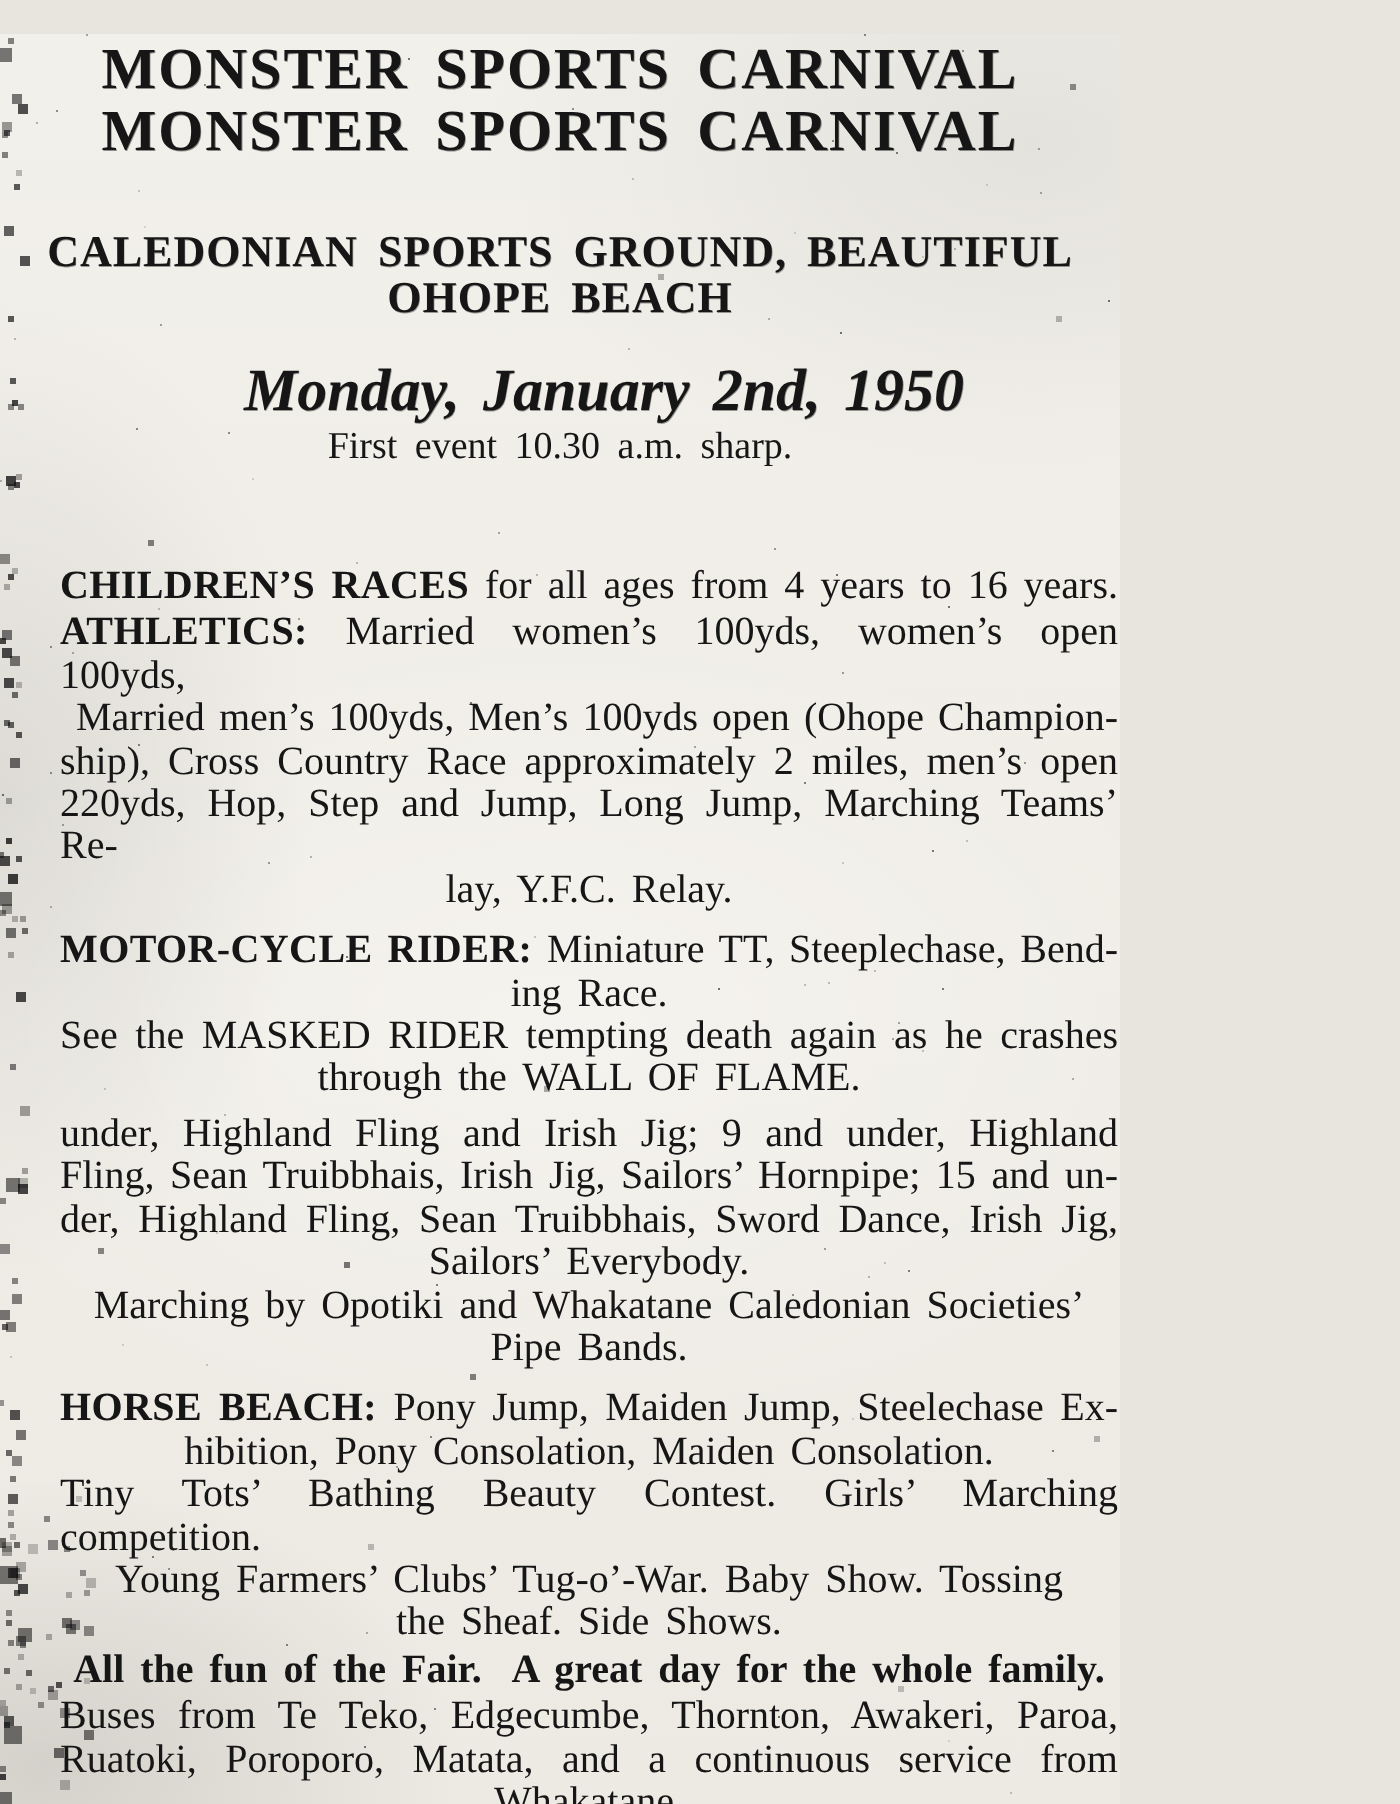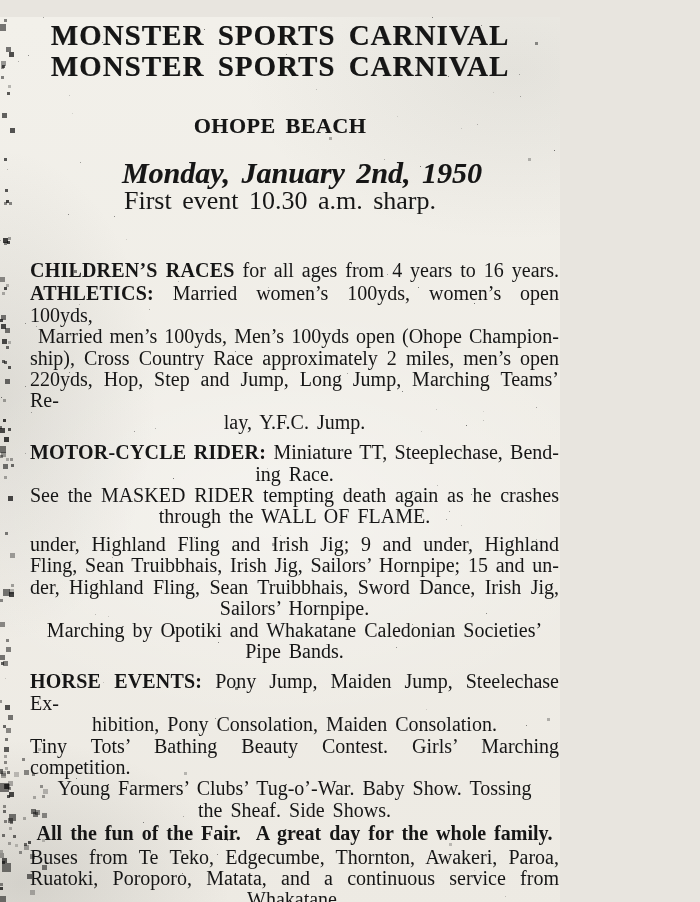--- a/index.html
+++ b/index.html
@@ -51,21 +51,21 @@
     margin-top: 19px;
     text-align: center;
     font-weight: bold; font-style: italic;
     font-size: 30px; line-height: 33px;
     word-spacing: 4px;
     text-shadow: 0.3px 0.3px 0 rgba(20,20,20,0.4);
     padding-left: 44px;
   }
   .time-line {
     text-align: center;
-    font-size: 26px; line-height: 24px;
+    font-size: 19px; line-height: 24px;
     word-spacing: 4px;
   }
   .ad-body {
     position: relative; z-index: 2;
     margin-top: 47px;
     padding-left: 30px; padding-right: 1px;
     font-size: 20px; line-height: 21.4px;
     word-spacing: 2px;
   }
   .block { margin: 0; }
@@ -87,57 +87,58 @@
 </head>
 <body>
 
 <div class="page" data-name="newspaper-advertisement">
   <div class="crease" data-name="paper-crease"></div>
 
   <header data-name="ad-header">
     <div class="title-line" data-name="main-title-line-1">MONSTER SPORTS CARNIVAL</div>
     <div class="title-line" data-name="main-title-line-2">MONSTER SPORTS CARNIVAL</div>
     <div class="venue" data-name="venue">
+      <div class="venue-line" data-name="venue-line-1">CALEDONIAN SPORTS GROUND, BEAUTIFUL</div>
       <div class="venue-line" data-name="venue-line-2">OHOPE BEACH</div>
     </div>
     <div class="date-line" data-name="event-date">Monday, January 2nd, 1950</div>
     <div class="time-line" data-name="first-event-time">First event 10.30 a.m. sharp.</div>
   </header>
 
   <main class="ad-body" id="ad-body" data-name="ad-body">
       <div class="block" data-name="childrens-races">
         <div class="line justify" data-name="childrens-races-line"><span class="lead" data-name="childrens-races-heading">CHILDREN’S RACES</span> for all ages from 4 years to 16 years.</div>
       </div>
       <div class="block" data-name="athletics" style="margin-top: 2px;">
         <div class="line justify" data-name="athletics-line"><span class="lead" data-name="athletics-heading">ATHLETICS:</span> Married women’s 100yds, women’s open 100yds,</div>
         <div class="line justify" data-name="athletics-line" style="padding-left: 8px;">Married men’s 100yds, Men’s 100yds open (Ohope Champion-</div>
         <div class="line justify" data-name="athletics-line">ship), Cross Country Race approximately 2 miles, men’s open</div>
         <div class="line justify" data-name="athletics-line">220yds, Hop, Step and Jump, Long Jump, Marching Teams’ Re-</div>
-        <div class="line center" data-name="athletics-line">lay, Y.F.C. Jump.</div>
+        <div class="line center" data-name="athletics-line">lay, Y.F.C. Relay.</div>
       </div>
       <div class="block" data-name="motor-cycle-sports" style="margin-top: 9px;">
         <div class="line justify" data-name="motor-cycle-sports-line"><span class="lead" data-name="motor-cycle-sports-heading">MOTOR-CYCLE RIDER:</span> Miniature TT, Steeplechase, Bend-</div>
         <div class="line center" data-name="motor-cycle-sports-line">ing Race.</div>
       </div>
       <div class="block" data-name="masked-rider">
         <div class="line justify" data-name="masked-rider-line">See the MASKED RIDER tempting death again as he crashes</div>
         <div class="line center" data-name="masked-rider-line">through the WALL OF FLAME.</div>
       </div>
       <div class="block" data-name="highland-dancing" style="margin-top: 6px;">
         <div class="line justify" data-name="highland-dancing-line">under, Highland Fling and Irish Jig; 9 and under, Highland</div>
         <div class="line justify" data-name="highland-dancing-line">Fling, Sean Truibbhais, Irish Jig, Sailors’ Hornpipe; 15 and un-</div>
         <div class="line justify" data-name="highland-dancing-line">der, Highland Fling, Sean Truibbhais, Sword Dance, Irish Jig,</div>
-        <div class="line center" data-name="highland-dancing-line">Sailors’ Hornpipe.</div>
+        <div class="line center" data-name="highland-dancing-line">Sailors’ Everybody.</div>
       </div>
       <div class="block" data-name="pipe-bands">
         <div class="line center" data-name="pipe-bands-line">Marching by Opotiki and Whakatane Caledonian Societies’</div>
         <div class="line center" data-name="pipe-bands-line">Pipe Bands.</div>
       </div>
       <div class="block" data-name="horse-events" style="margin-top: 9px;">
-        <div class="line justify" data-name="horse-events-line"><span class="lead" data-name="horse-events-heading">HORSE EVENTS:</span> Pony Jump, Maiden Jump, Steelechase Ex-</div>
+        <div class="line justify" data-name="horse-events-line"><span class="lead" data-name="horse-events-heading">HORSE BEACH:</span> Pony Jump, Maiden Jump, Steelechase Ex-</div>
         <div class="line center" data-name="horse-events-line">hibition, Pony Consolation, Maiden Consolation.</div>
       </div>
       <div class="block" data-name="tiny-tots">
         <div class="line justify" data-name="tiny-tots-line">Tiny Tots’ Bathing Beauty Contest. Girls’ Marching competition.</div>
       </div>
       <div class="block" data-name="young-farmers">
         <div class="line center" data-name="young-farmers-line">Young Farmers’ Clubs’ Tug-o’-War. Baby Show. Tossing</div>
         <div class="line center" data-name="young-farmers-line">the Sheaf. Side Shows.</div>
       </div>
       <div class="block bold" data-name="fun-of-the-fair" style="margin-top: 2px;">

